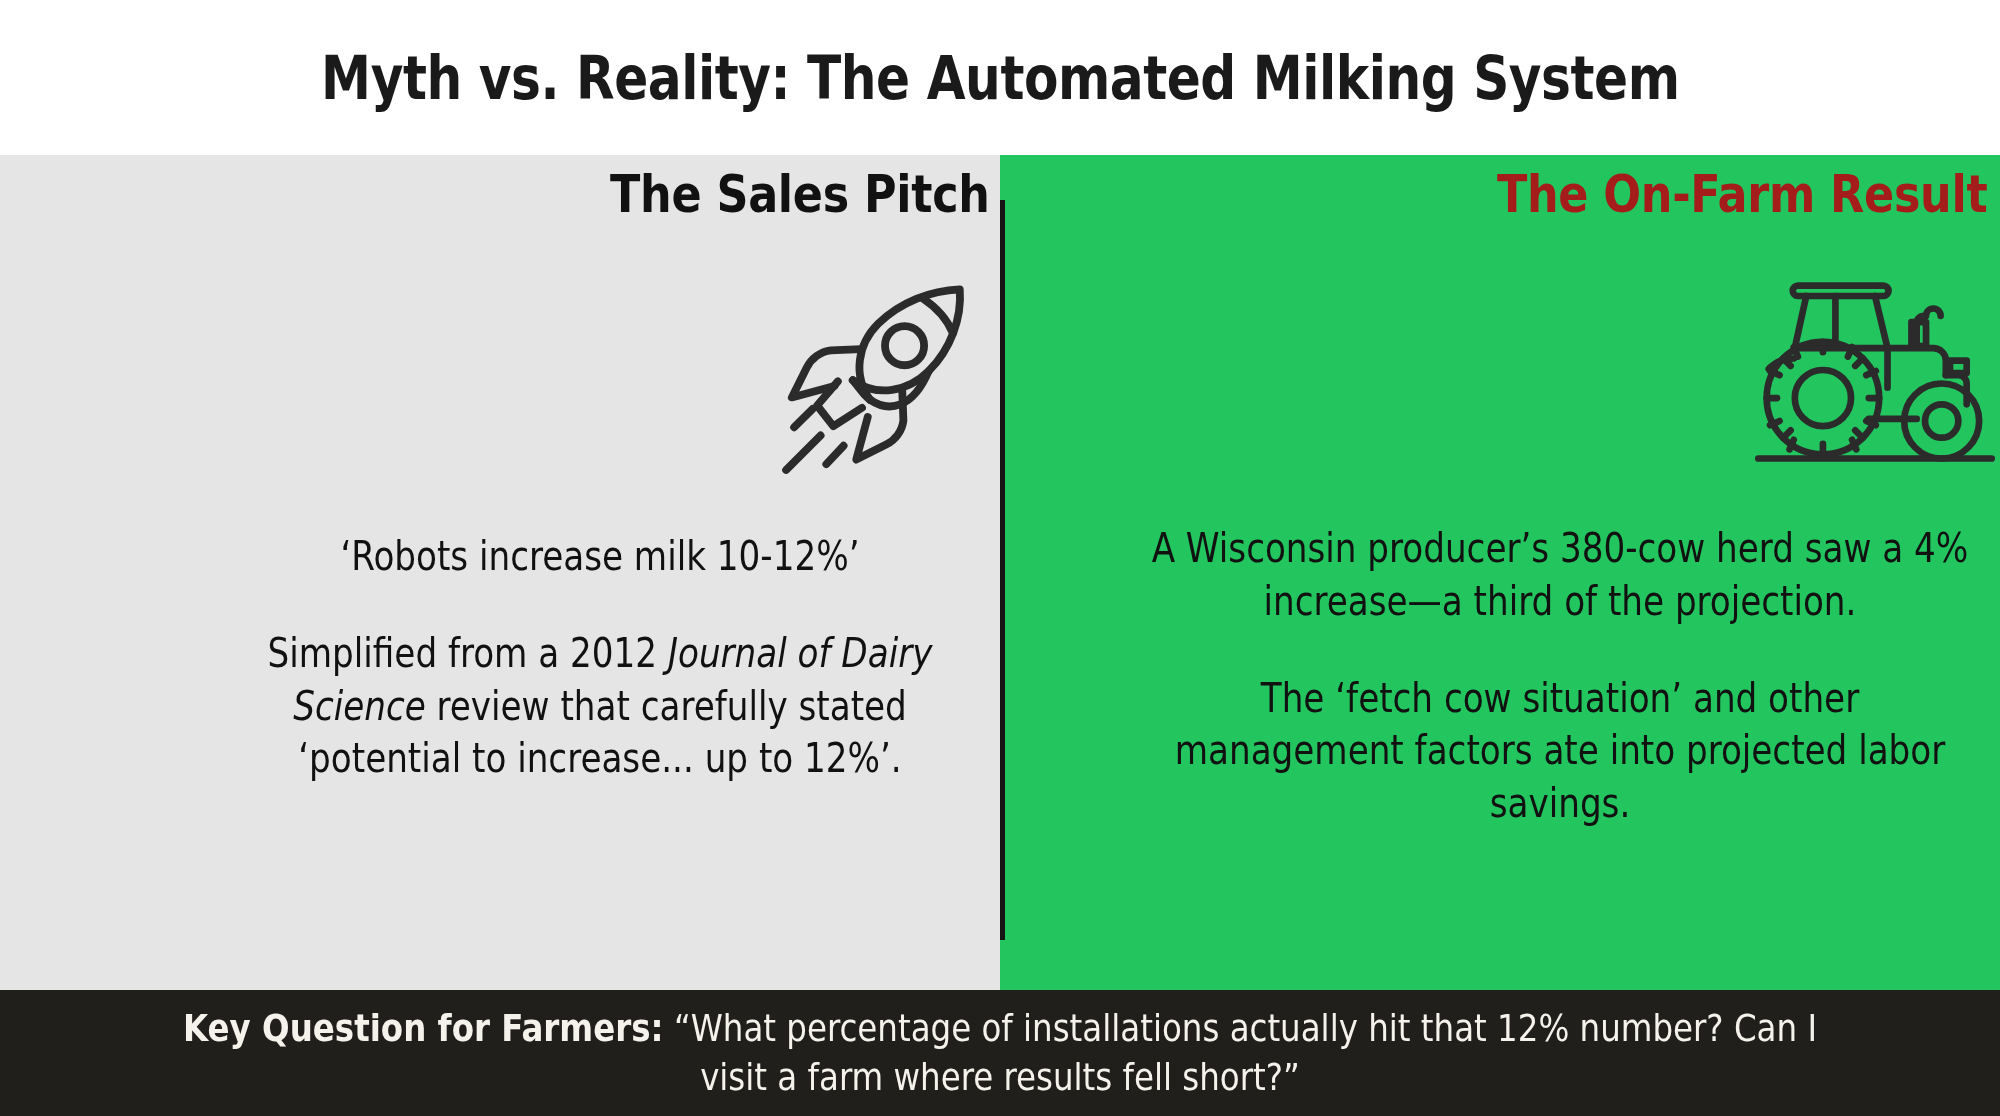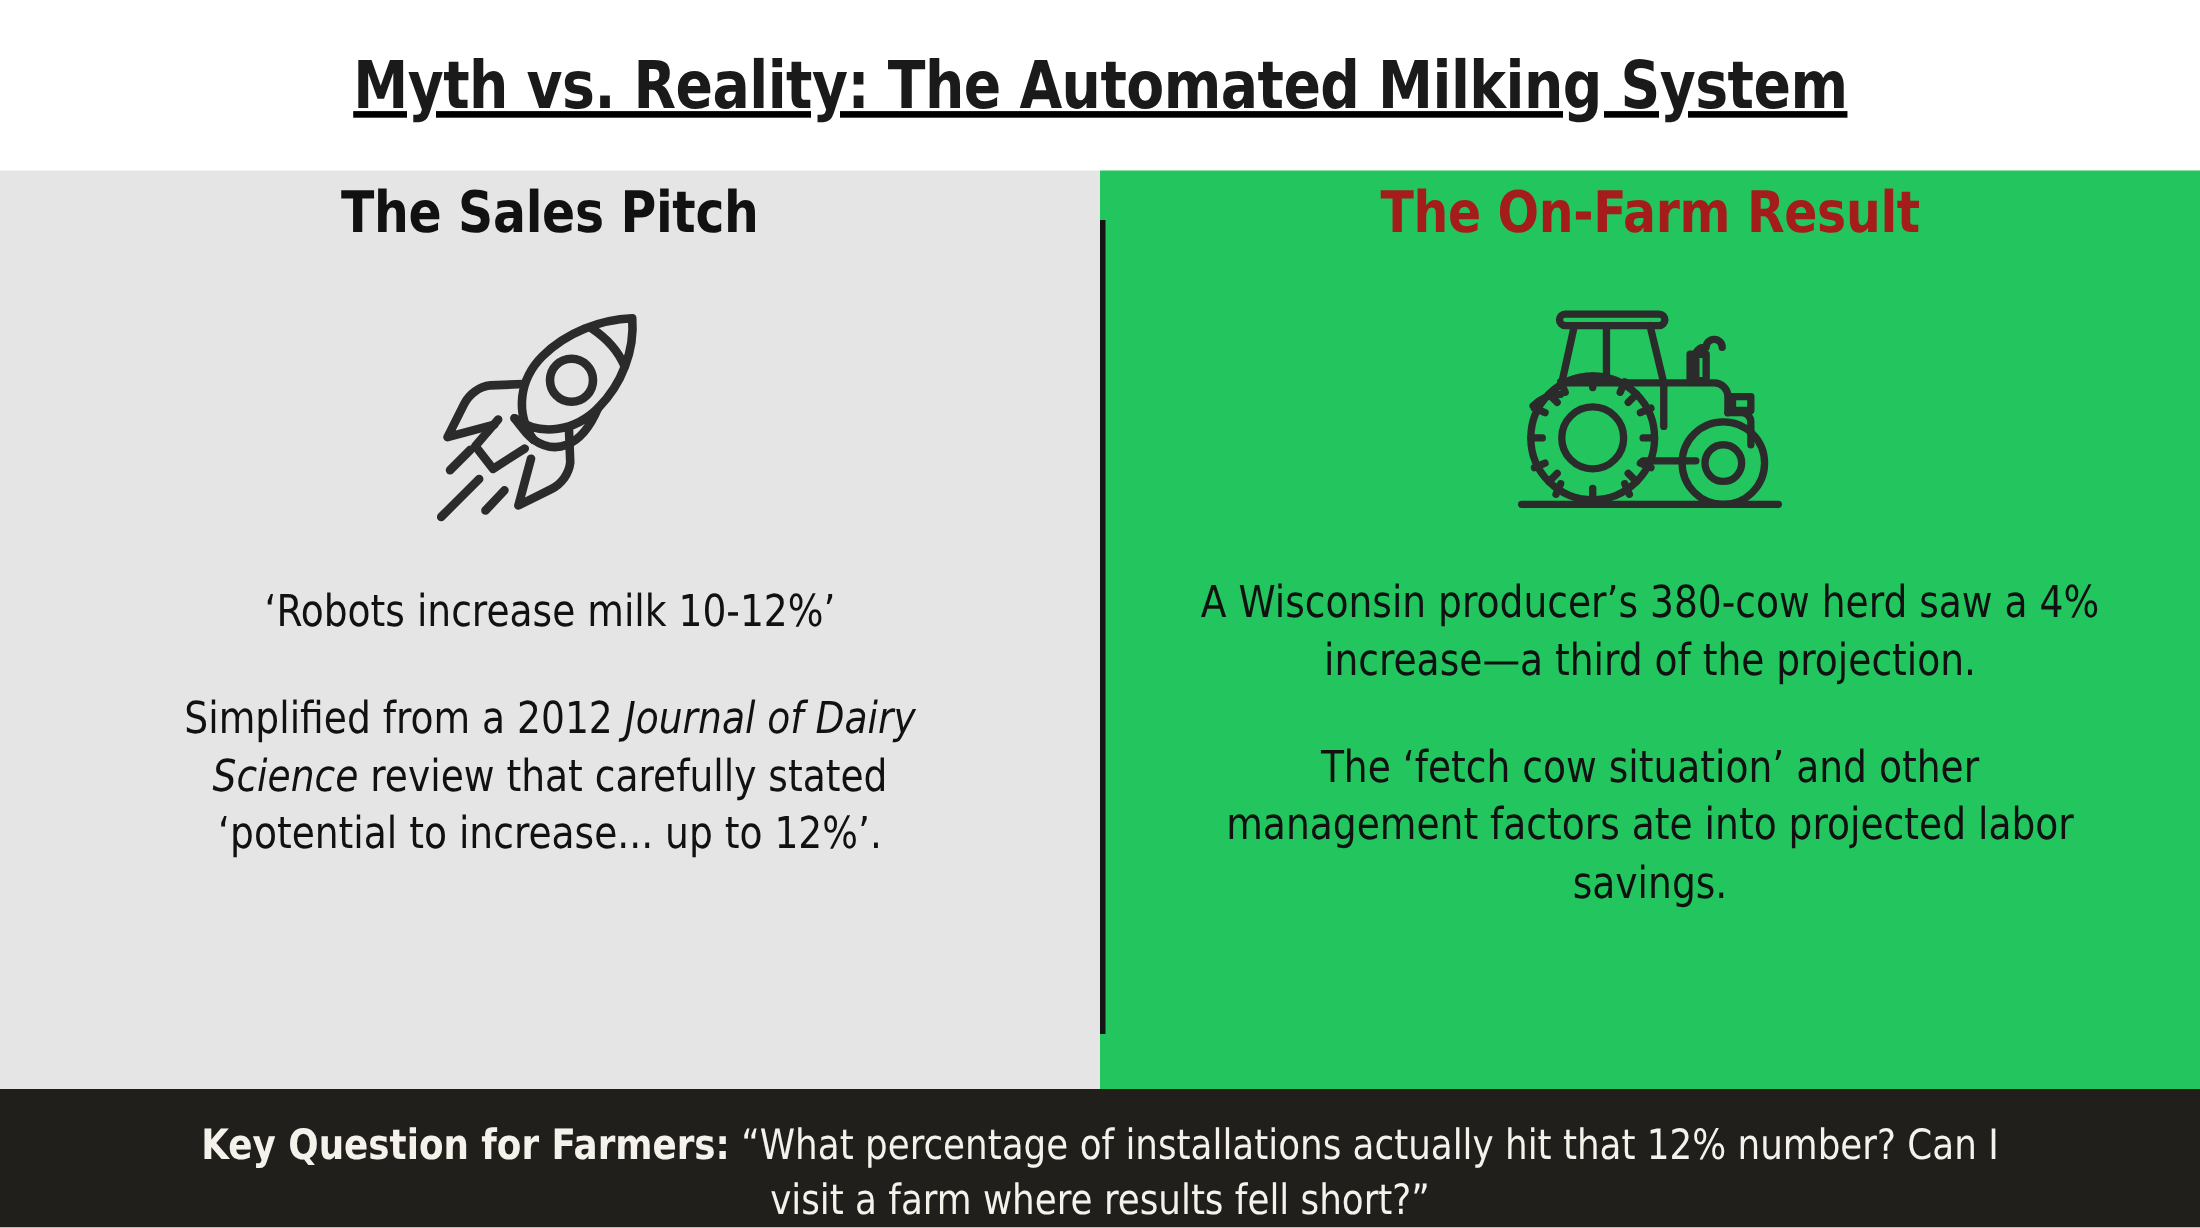--- a/index.html
+++ b/index.html
@@ -23,21 +23,20 @@
   
   .title-band {
     position:absolute;
     left:0; top:0;
     width:2000px;
     height:155px;
     display:flex;
     align-items:center;
     justify-content:center;
     background:#ffffff;
-    text-decoration:underline;
   }
   .slide-title {
     font-family:"DejaVu Sans Condensed","Liberation Sans", sans-serif;
     font-weight:bold;
     font-size:60px;
     letter-spacing:-0.5px;
     color:#1a1a1a;
     text-align:center;
     white-space:nowrap;
     transform:scaleX(0.93);
@@ -51,21 +50,21 @@
     height:835px;
   }
 
   .col {
     position:absolute;
     top:0;
     width:1000px;
     height:835px;
     display:flex;
     flex-direction:column;
-    align-items:center;
+    align-items:flex-end;
   }
   .col-left  { left:0;    background:#e5e5e5; }
   .col-right { left:1000px; background:#22c55e; }
 
   .divider {
     position:absolute;
     left:1000px;
     top:45px;
     width:5px;
     height:740px;
@@ -112,21 +111,21 @@
   .para em { font-style:italic; }
 
   
   .footer-band {
     position:absolute;
     left:0; top:990px;
     width:2000px;
     height:126px;
     background:#201F1B;
     display:flex;
-    align-items:flex-end;
+    align-items:center;
     justify-content:center;
   }
   .footer-text {
     width:1740px;
     text-align:center;
     font-family:"DejaVu Sans Condensed","Liberation Sans", sans-serif;
     font-size:38px;
     line-height:1.3;
     color:#F5F2EC;
     transform:scaleX(0.95);

